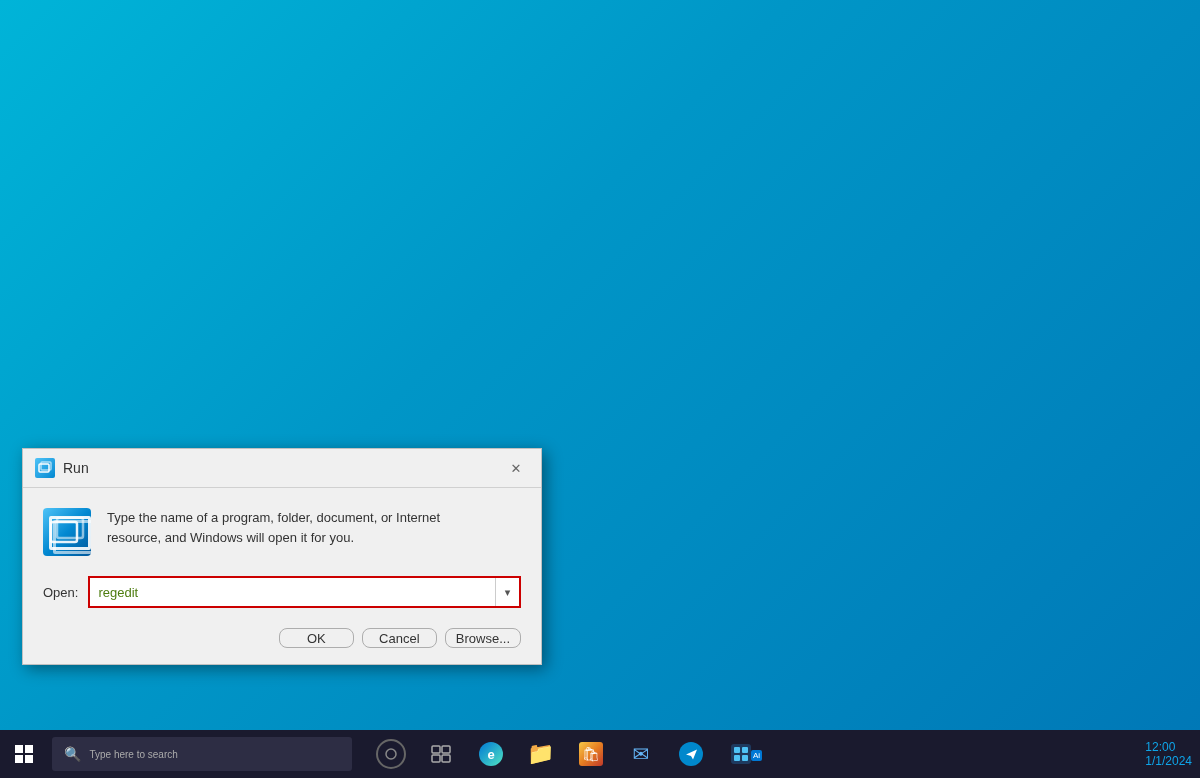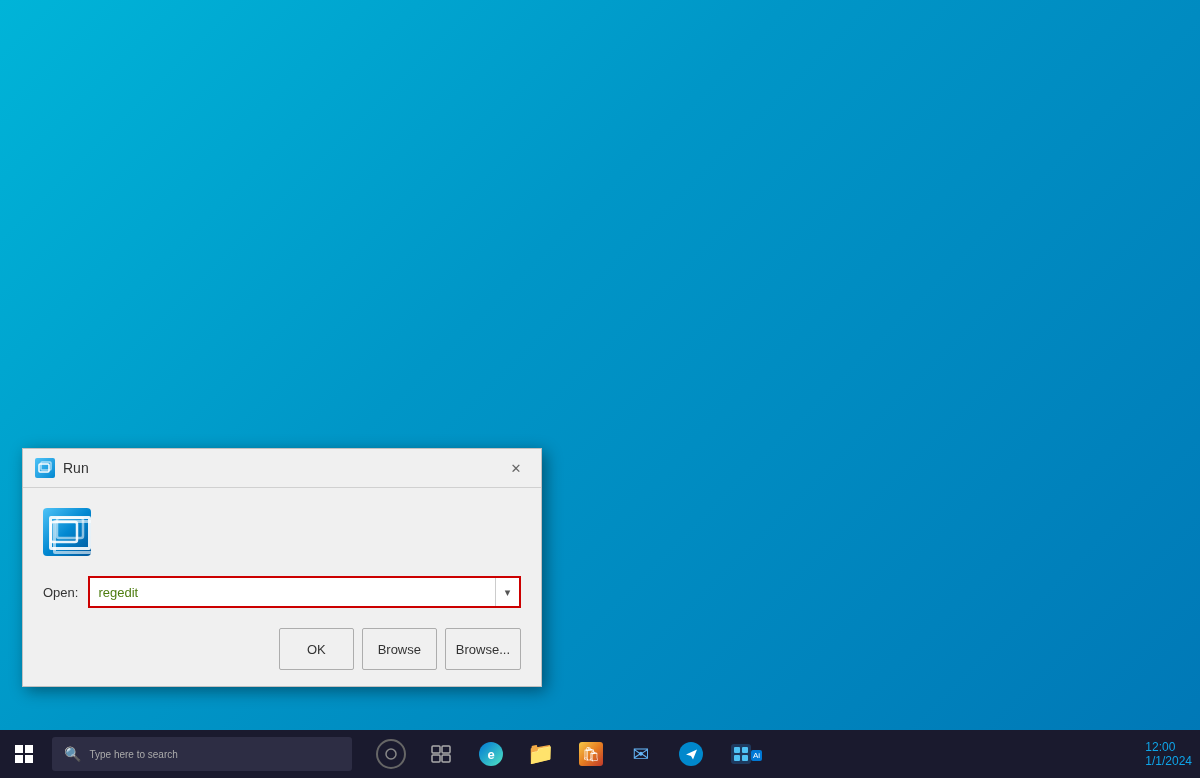--- a/index.html
+++ b/index.html
@@ -292,24 +292,24 @@
     }
 
     .run-buttons {
       display: flex;
       justify-content: flex-end;
       gap: 8px;
     }
 
     .run-btn {
       min-width: 75px;
-      height: 42px;
+      height: 20px;
       background: #f0f0f0;
       border: 1px solid #adadad;
-      border-radius: 2px;
+      border-radius: 8px;
       font-size: 13px;
       color: #333;
       cursor: pointer;
       display: flex;
       align-items: center;
       justify-content: center;
       padding: 0 10px;
     }
 
     
@@ -382,33 +382,37 @@
 
     <div class="run-body">
 
       <div class="run-content-area">
         <div class="run-big-icon">
           <svg width="40" height="40" viewBox="0 0 40 40" fill="none" xmlns="http://www.w3.org/2000/svg">
             <rect x="4" y="10" width="26" height="20" rx="2" stroke="rgba(255,255,255,0.9)" stroke-width="2.5" fill="none"></rect>
             <rect x="10" y="6" width="26" height="20" rx="2" stroke="rgba(255,255,255,0.55)" stroke-width="2.5" fill="none"></rect>
           </svg>
         </div>
+        <div class="run-description">
+          <span>Type the name of a program, folder, document, or Internet</span><br>
+          <span>resource, and Windows will open it for you.</span>
+        </div>
       </div>
 
       <div class="run-open-row">
         <span class="run-open-label">Open:</span>
         <div class="run-input-wrapper">
           <input class="run-input" type="text" value="regedit" style="">
           <div class="run-dropdown-arrow">▾</div>
         </div>
       </div>
 
       <div class="run-buttons">
         <button class="run-btn">OK</button>
-        <button class="run-btn">Browse</button>
+        <button class="run-btn">Cancel</button>
         <button class="run-btn">Browse...</button>
       </div>
     </div>
   </div>
 
   <div class="taskbar">
 
     <div class="taskbar-start">
       <div class="win-start-icon">
         <span></span>

